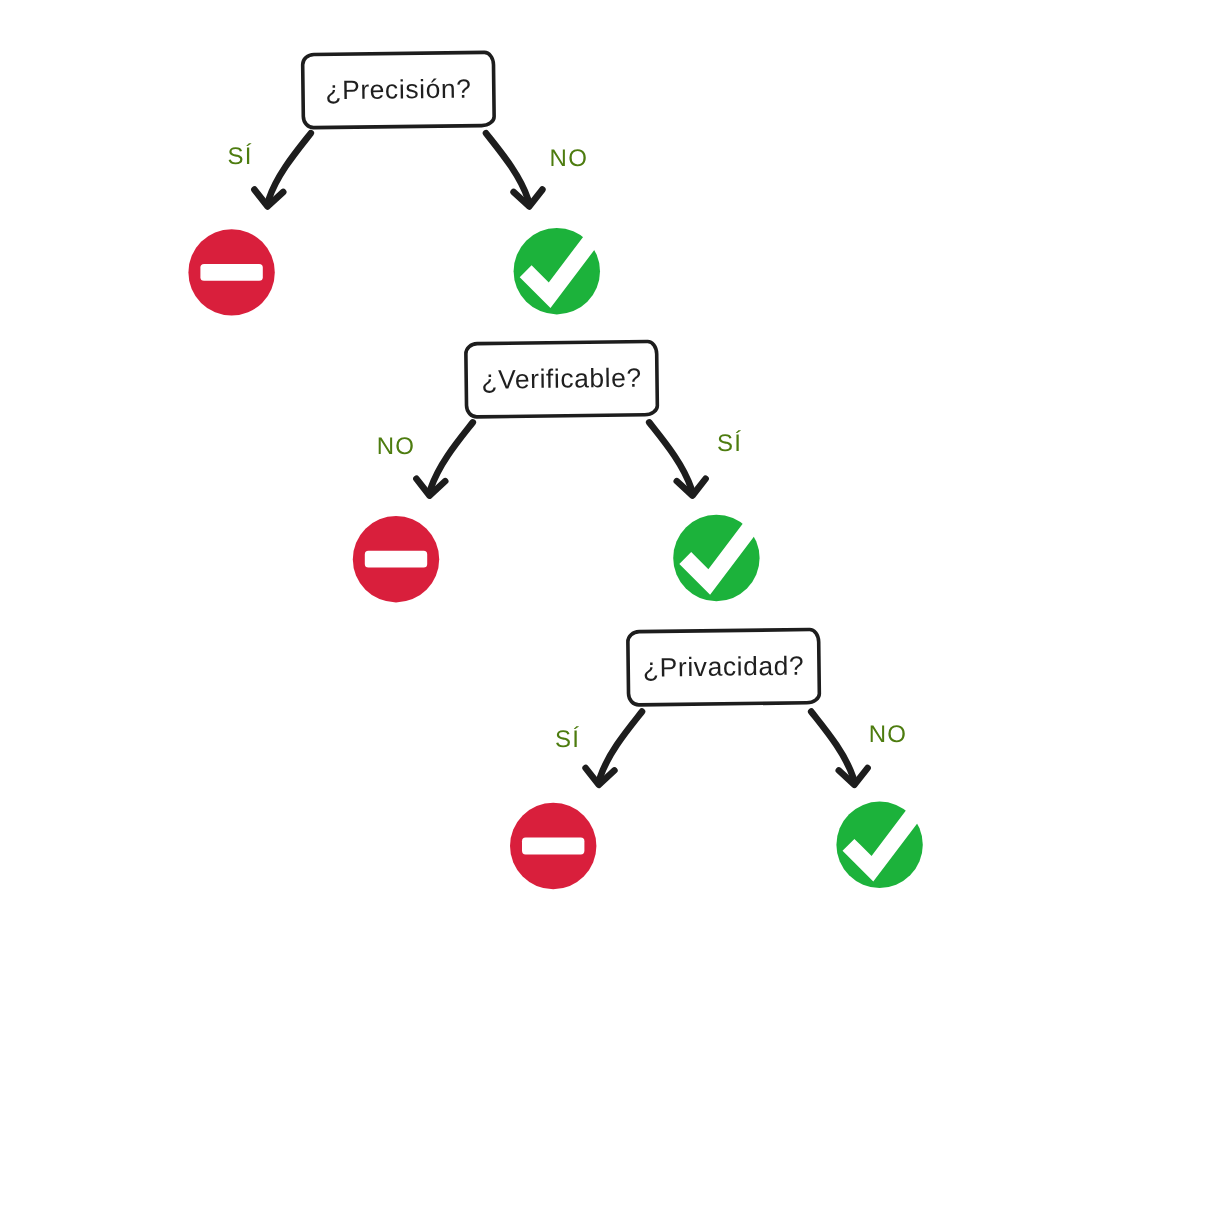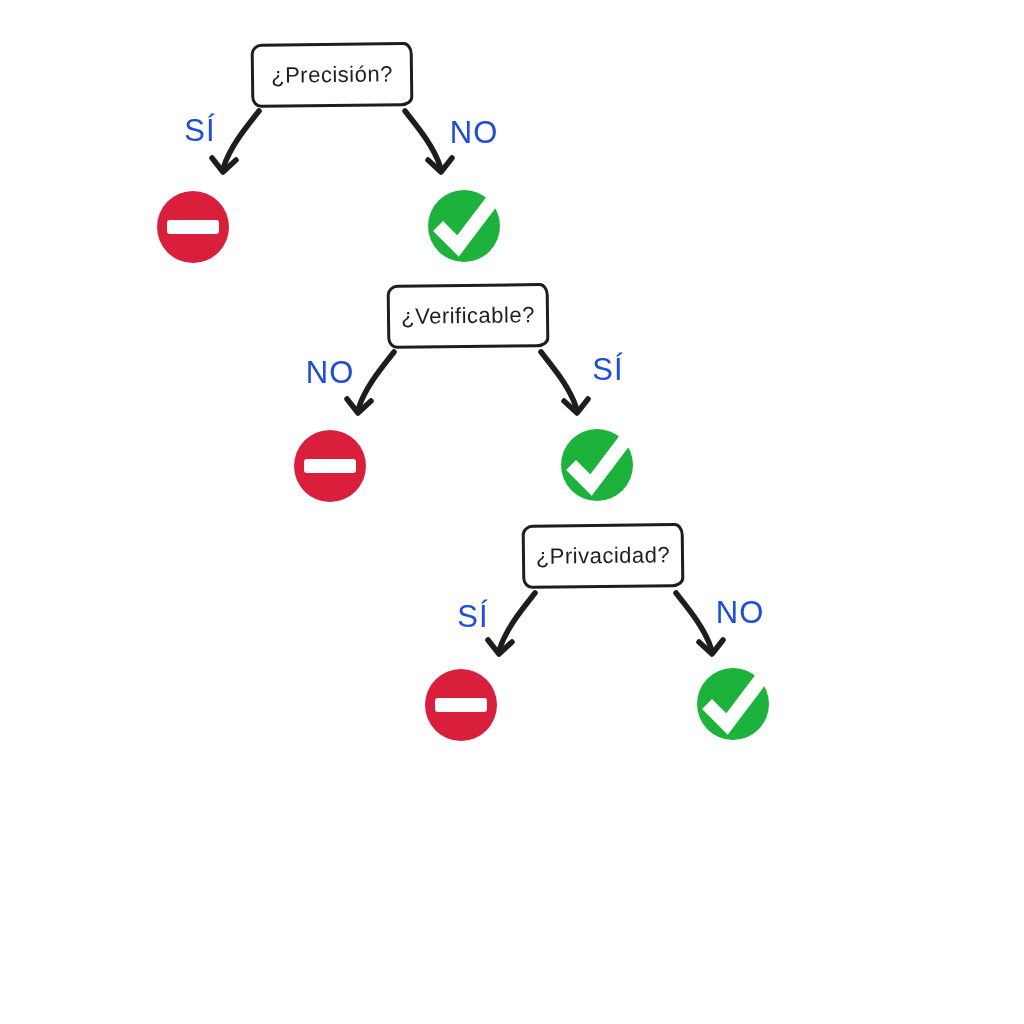--- a/index.html
+++ b/index.html
@@ -27,23 +27,23 @@
   }
   .qbox .qtext {
     font-size: 22px;
     letter-spacing: 0.5px;
     color: #1f1f1f;
     white-space: nowrap;
   }
   .branch-label {
     position: absolute;
     transform: translate(-50%, -50%);
-    font-size: 31px;
+    font-size: 20px;
     letter-spacing: 1px;
-    color: #1d4ed8;
+    color: #4d7c0f;
     white-space: nowrap;
   }
   .outcome {
     position: absolute;
     width: 72px;
     height: 72px;
     transform: translate(-50%, -50%);
   }
   .outcome .circle {
     position: absolute;

